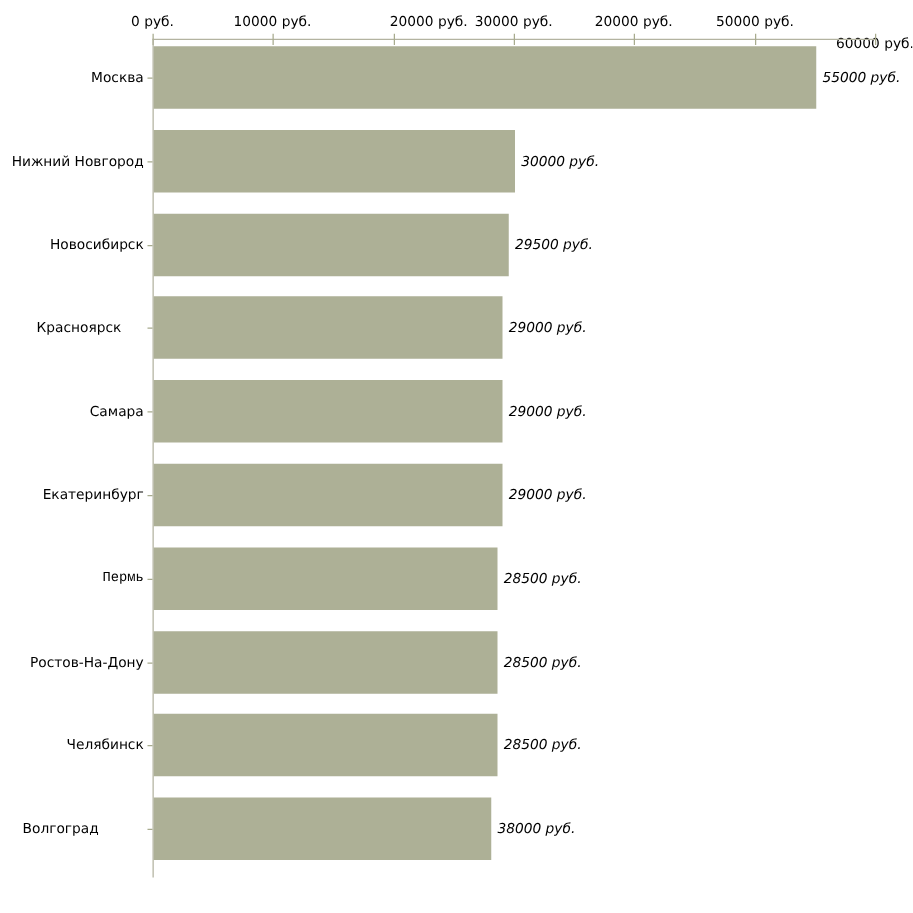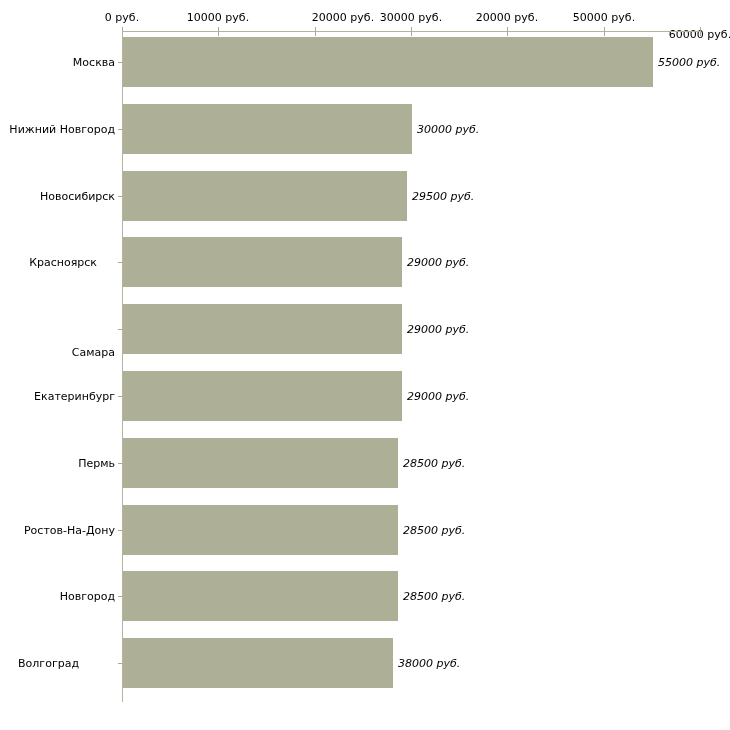--- a/index.html
+++ b/index.html
@@ -112,25 +112,25 @@
       <div class="ytick" style="left: 118px; top: 463px;"></div>
       <div class="ytick" style="left: 118px; top: 530px;"></div>
       <div class="ytick" style="left: 118px; top: 596px;"></div>
       <div class="ytick" style="left: 118px; top: 663px;"></div>
     </div>
   <div id="cat-labels">
       <div class="cat-label" style="right: 615px; top: 62px;">Москва</div>
       <div class="cat-label" style="right: 615px; top: 129px;">Нижний Новгород</div>
       <div class="cat-label" style="right: 615px; top: 196px;">Новосибирск</div>
       <div class="cat-label" style="right: 633px; top: 262px;">Красноярск</div>
-      <div class="cat-label" style="right: 615px; top: 329px; margin-top: 23px;">Самара</div>
+      <div class="cat-label" style="right: 615px; top: 329px;">Самара</div>
       <div class="cat-label" style="right: 615px; top: 396px;">Екатеринбург</div>
-      <div class="cat-label" style="right: 615px; top: 463px;">Пермь</div>
+      <div class="cat-label" style="right: 615px; top: 463px; font-family: Liberation Mono, monospace;">Пермь</div>
       <div class="cat-label" style="right: 615px; top: 530px;">Ростов-На-Дону</div>
-      <div class="cat-label" style="right: 615px; top: 596px;">Новгород</div>
+      <div class="cat-label" style="right: 615px; top: 596px;">Челябинск</div>
       <div class="cat-label" style="right: 651px; top: 663px;">Волгоград</div>
     </div>
   <div id="bars-group">
       <div class="bar" style="left: 123px; top: 37px; width: 530px; height: 50px; background: rgb(173, 176, 150);"></div>
       <div class="bar-value" style="left: 658px; top: 62px;">55000 руб.</div>
       <div class="bar" style="left: 123px; top: 104px; width: 289px; height: 50px; background: rgb(173, 176, 150);"></div>
       <div class="bar-value" style="left: 417px; top: 129px;">30000 руб.</div>
       <div class="bar" style="left: 123px; top: 171px; width: 284px; height: 50px; background: rgb(173, 176, 150);"></div>
       <div class="bar-value" style="left: 412px; top: 196px;">29500 руб.</div>
       <div class="bar" style="left: 123px; top: 237px; width: 279px; height: 50px; background: rgb(173, 176, 150);"></div>

